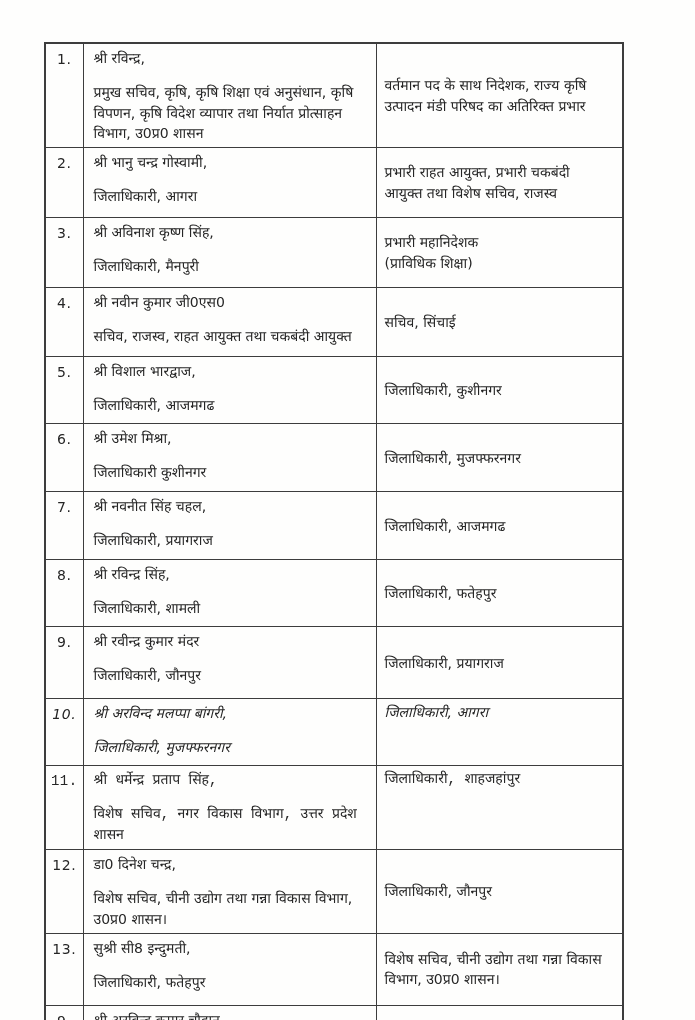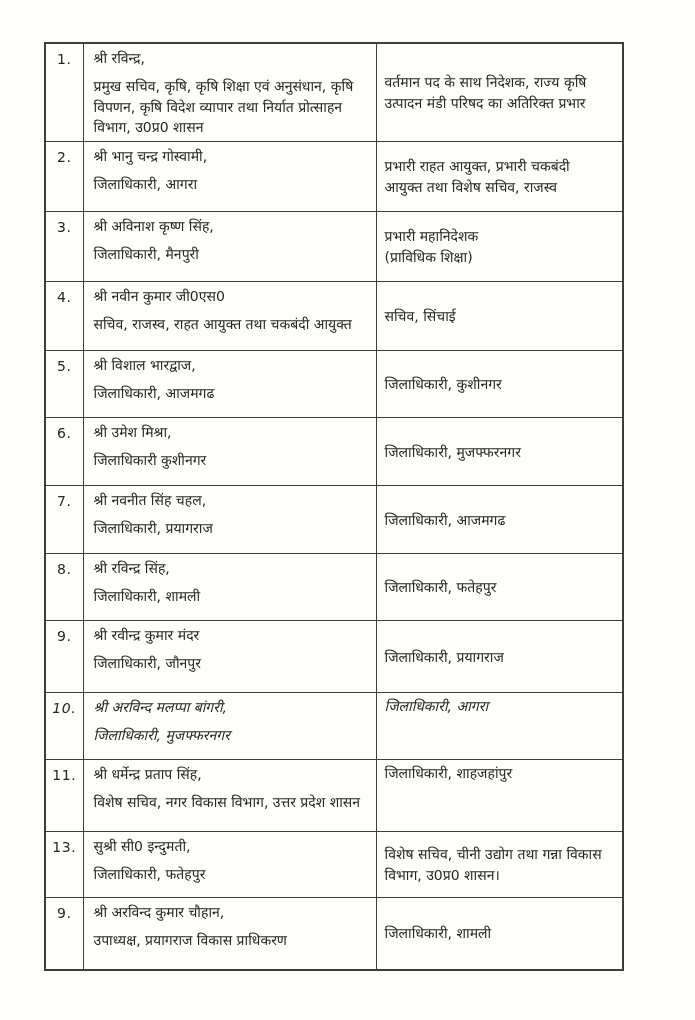--- a/index.html
+++ b/index.html
@@ -38,39 +38,39 @@
     vertical-align: top;
     text-align: center;
     padding-top: 5px;
     font-size: 14px;
     letter-spacing: 0.5px;
   }
   td.officer {
     vertical-align: top;
     padding: 4px 8px 4px 10px;
   }
-  td.officer .designation { margin-top: 8px; }
+  td.officer .designation { margin-top: 14px; }
   td.posting {
     vertical-align: middle;
     text-align: left;
     padding: 2px 8px;
   }
   td.posting .posting-text { white-space: pre-line; }
   
   tr:nth-child(1)  { height: 80px; }
   tr:nth-child(2)  { height: 70px; }
   tr:nth-child(3)  { height: 70px; }
   tr:nth-child(4)  { height: 69px; }
   tr:nth-child(5)  { height: 67px; }
   tr:nth-child(6)  { height: 68px; }
   tr:nth-child(7)  { height: 68px; }
   tr:nth-child(8)  { height: 67px; }
   tr:nth-child(9)  { height: 72px; }
   tr:nth-child(10) { height: 67px; font-style: italic; }
-  tr:nth-child(11) { height: 72px; }
+  tr:nth-child(11) { height: 72px; font-family: Liberation Mono, monospace; }
   tr:nth-child(12) { height: 66px; }
   tr:nth-child(13) { height: 72px; }
   tr:nth-child(14) { height: 63px; }
   
   tr:nth-child(10) td.posting,
   tr:nth-child(11) td.posting {
     vertical-align: top;
     padding-top: 3px;
   }
 </style>
@@ -224,27 +224,39 @@
     </td>
     <td class="officer">
       <div class="name">श्री धर्मेन्द्र प्रताप सिंह,</div>
       <div class="designation">विशेष सचिव, नगर विकास विभाग, उत्तर प्रदेश शासन</div>
     </td>
     <td class="posting">
       <div class="posting-text">जिलाधिकारी, शाहजहांपुर</div>
     </td>
   </tr>
 
+  <tr class="row">
+    <td class="sno">
+      <span>12.</span>
+    </td>
+    <td class="officer">
+      <div class="name">डा0 दिनेश चन्द्र,</div>
+      <div class="designation">विशेष सचिव, चीनी उद्योग तथा गन्ना विकास विभाग, उ0प्र0 शासन।</div>
+    </td>
+    <td class="posting">
+      <div class="posting-text">जिलाधिकारी, जौनपुर</div>
+    </td>
+  </tr>
 
   <tr class="row">
     <td class="sno">
       <span>13.</span>
     </td>
     <td class="officer">
-      <div class="name">सुश्री सी0 इन्दुमती,</div>
+      <div class="name">सुश्री सी8 इन्दुमती,</div>
       <div class="designation">जिलाधिकारी, फतेहपुर</div>
     </td>
     <td class="posting">
       <div class="posting-text">विशेष सचिव, चीनी उद्योग तथा गन्ना विकास
 विभाग, उ0प्र0 शासन।</div>
     </td>
   </tr>
 
   <tr class="row">
     <td class="sno">

